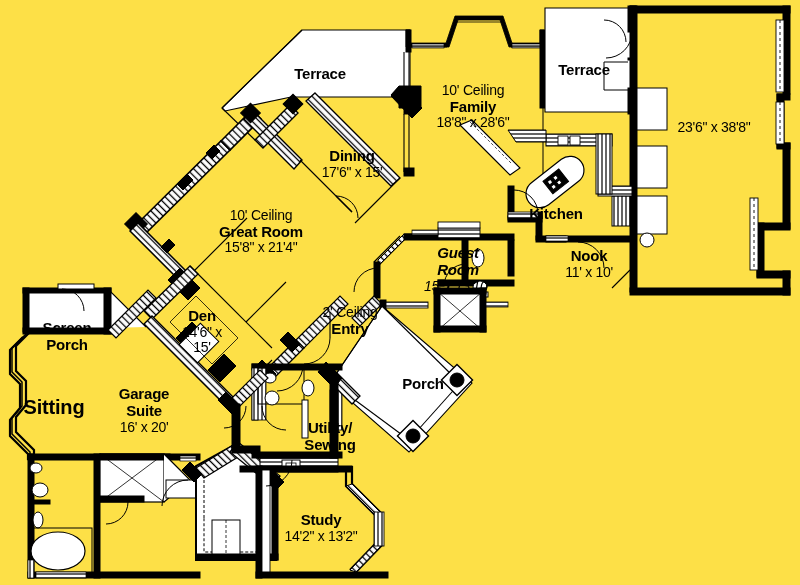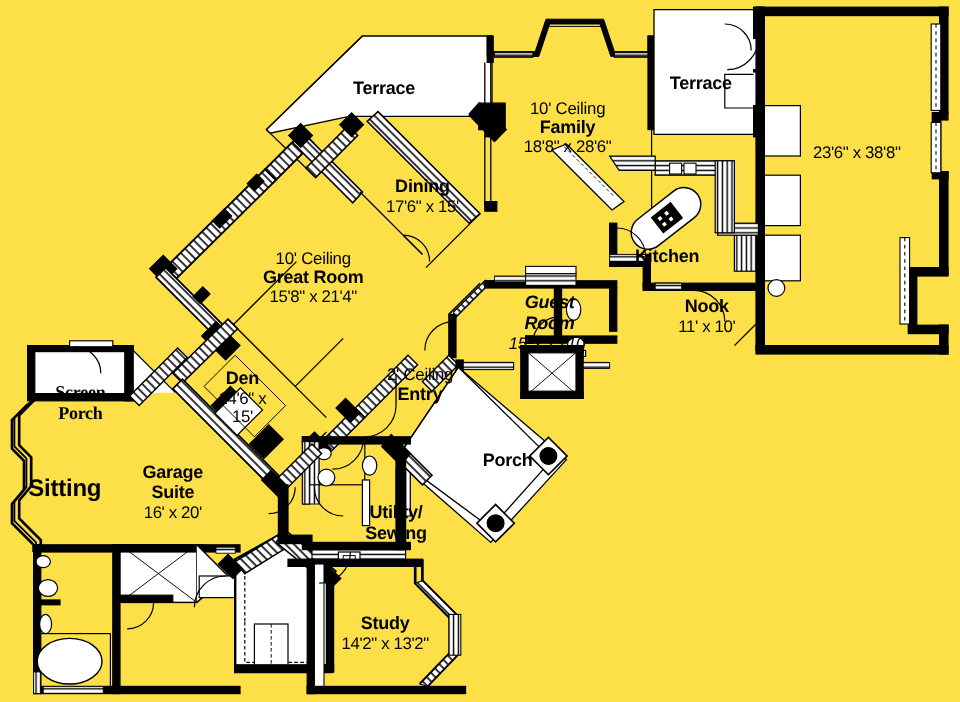--- a/index.html
+++ b/index.html
@@ -495,21 +495,21 @@
     <span class="rm">Den</span>
     <span class="dim">14'6" x</span>
     <span class="dim">15'</span>
   </div>
 
   <div class="lbl" style="left:298px;top:305px;width:104px;">
     <span class="ceil">2' Ceiling</span>
     <span class="rm">Entry</span>
   </div>
 
-  <div class="lbl" style="left:28px;top:320px;width:78px;font-family:Liberation Serif, serif;">
+  <div class="lbl" style="left:28px;top:320px;width:78px;">
     <span class="rm">Screen</span>
     <span class="rm">Porch</span>
   </div>
 
   <div class="lbl" style="left:386px;top:376px;width:74px;">
     <span class="rm">Porch</span>
   </div>
 
   <div class="lbl big" style="left:14px;top:396px;width:80px;">
     <span class="rm">Sitting</span>

